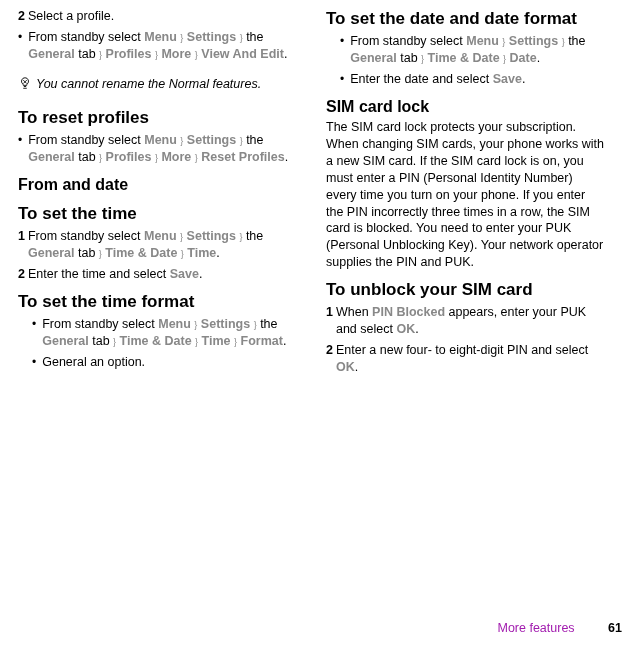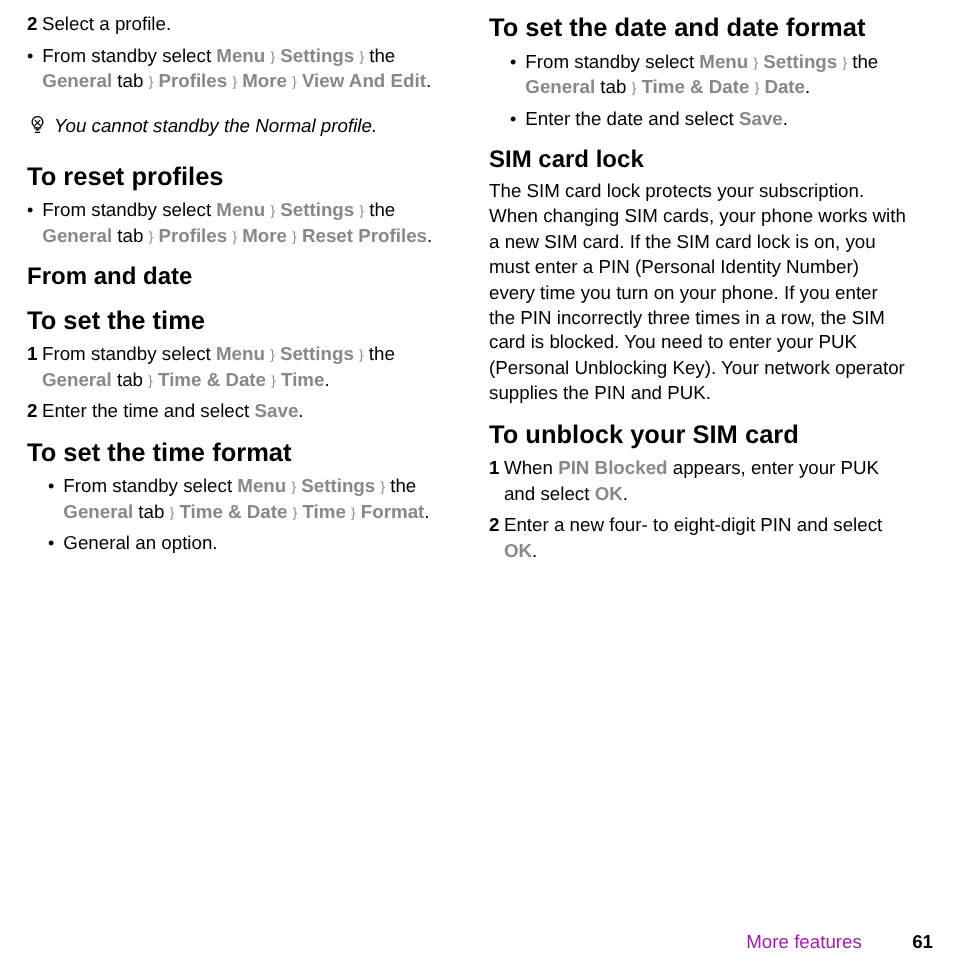--- a/index.html
+++ b/index.html
@@ -90,21 +90,21 @@
         <span>From standby select </span><span class="grey">Menu</span> <span class="grey-arrow">}</span> <span class="grey">Settings</span> <span class="grey-arrow">}</span><span> the </span><span class="grey">General</span><span> tab </span><span class="grey-arrow">}</span> <span class="grey">Profiles</span> <span class="grey-arrow">}</span> <span class="grey">More</span> <span class="grey-arrow">}</span> <span class="grey">View And Edit</span><span>.</span>
       </span>
     </div>
 
     <div class="tip">
       <span class="tip-icon">
         <svg width="14" height="14" viewBox="0 0 24 24">
             <path fill="none" stroke="#000" stroke-width="1.5" d="M9 21h6M10 18h4M12 3a6 6 0 00-4 10.5c.7.7 1 1.5 1 2.5h6c0-1 .3-1.8 1-2.5A6 6 0 0012 3zM9 7l6 6M15 7l-6 6"></path>
           </svg>
       </span>
-      <span class="tip-text">You cannot standby the Normal profile.</span>
+      <span class="tip-text">You cannot rename the Normal features.</span>
     </div>
 
     <p class="heading-med">To reset profiles</p>
     <div class="bullet">
       <span class="bullet-b">•</span>
       <span class="bullet-text">
         <span>From standby select </span><span class="grey">Menu</span> <span class="grey-arrow">}</span> <span class="grey">Settings</span> <span class="grey-arrow">}</span><span> the </span><span class="grey">General</span><span> tab </span><span class="grey-arrow">}</span> <span class="grey">Profiles</span> <span class="grey-arrow">}</span> <span class="grey">More</span> <span class="grey-arrow">}</span> <span class="grey">Reset Profiles</span><span>.</span>
       </span>
     </div>
 

